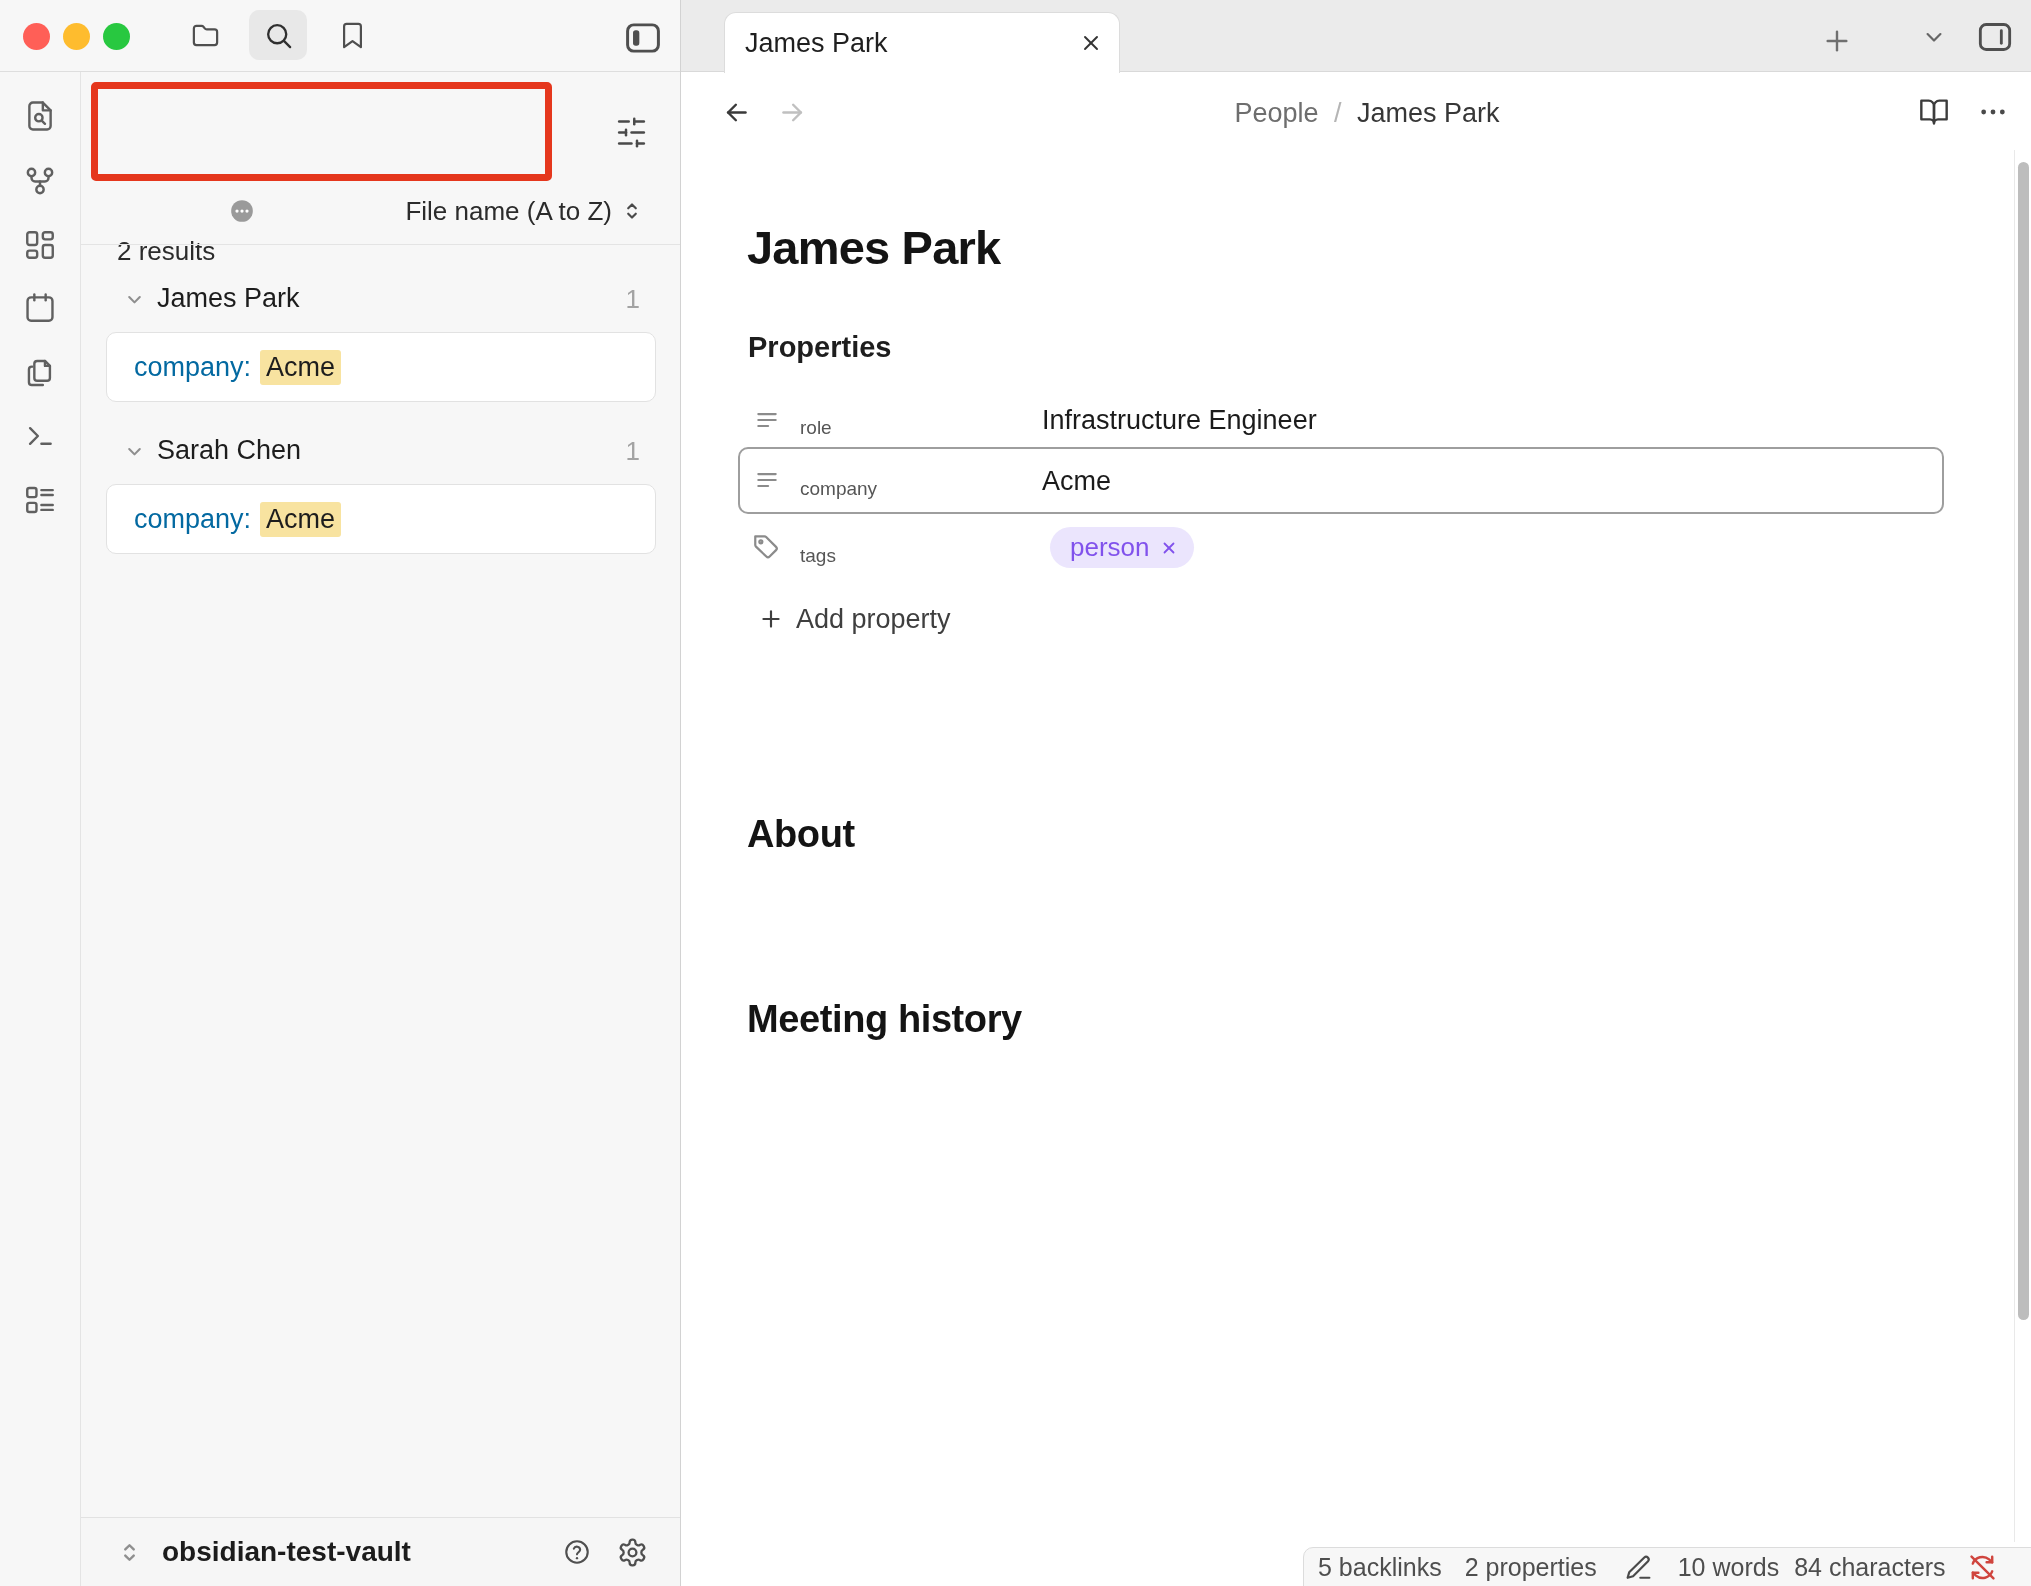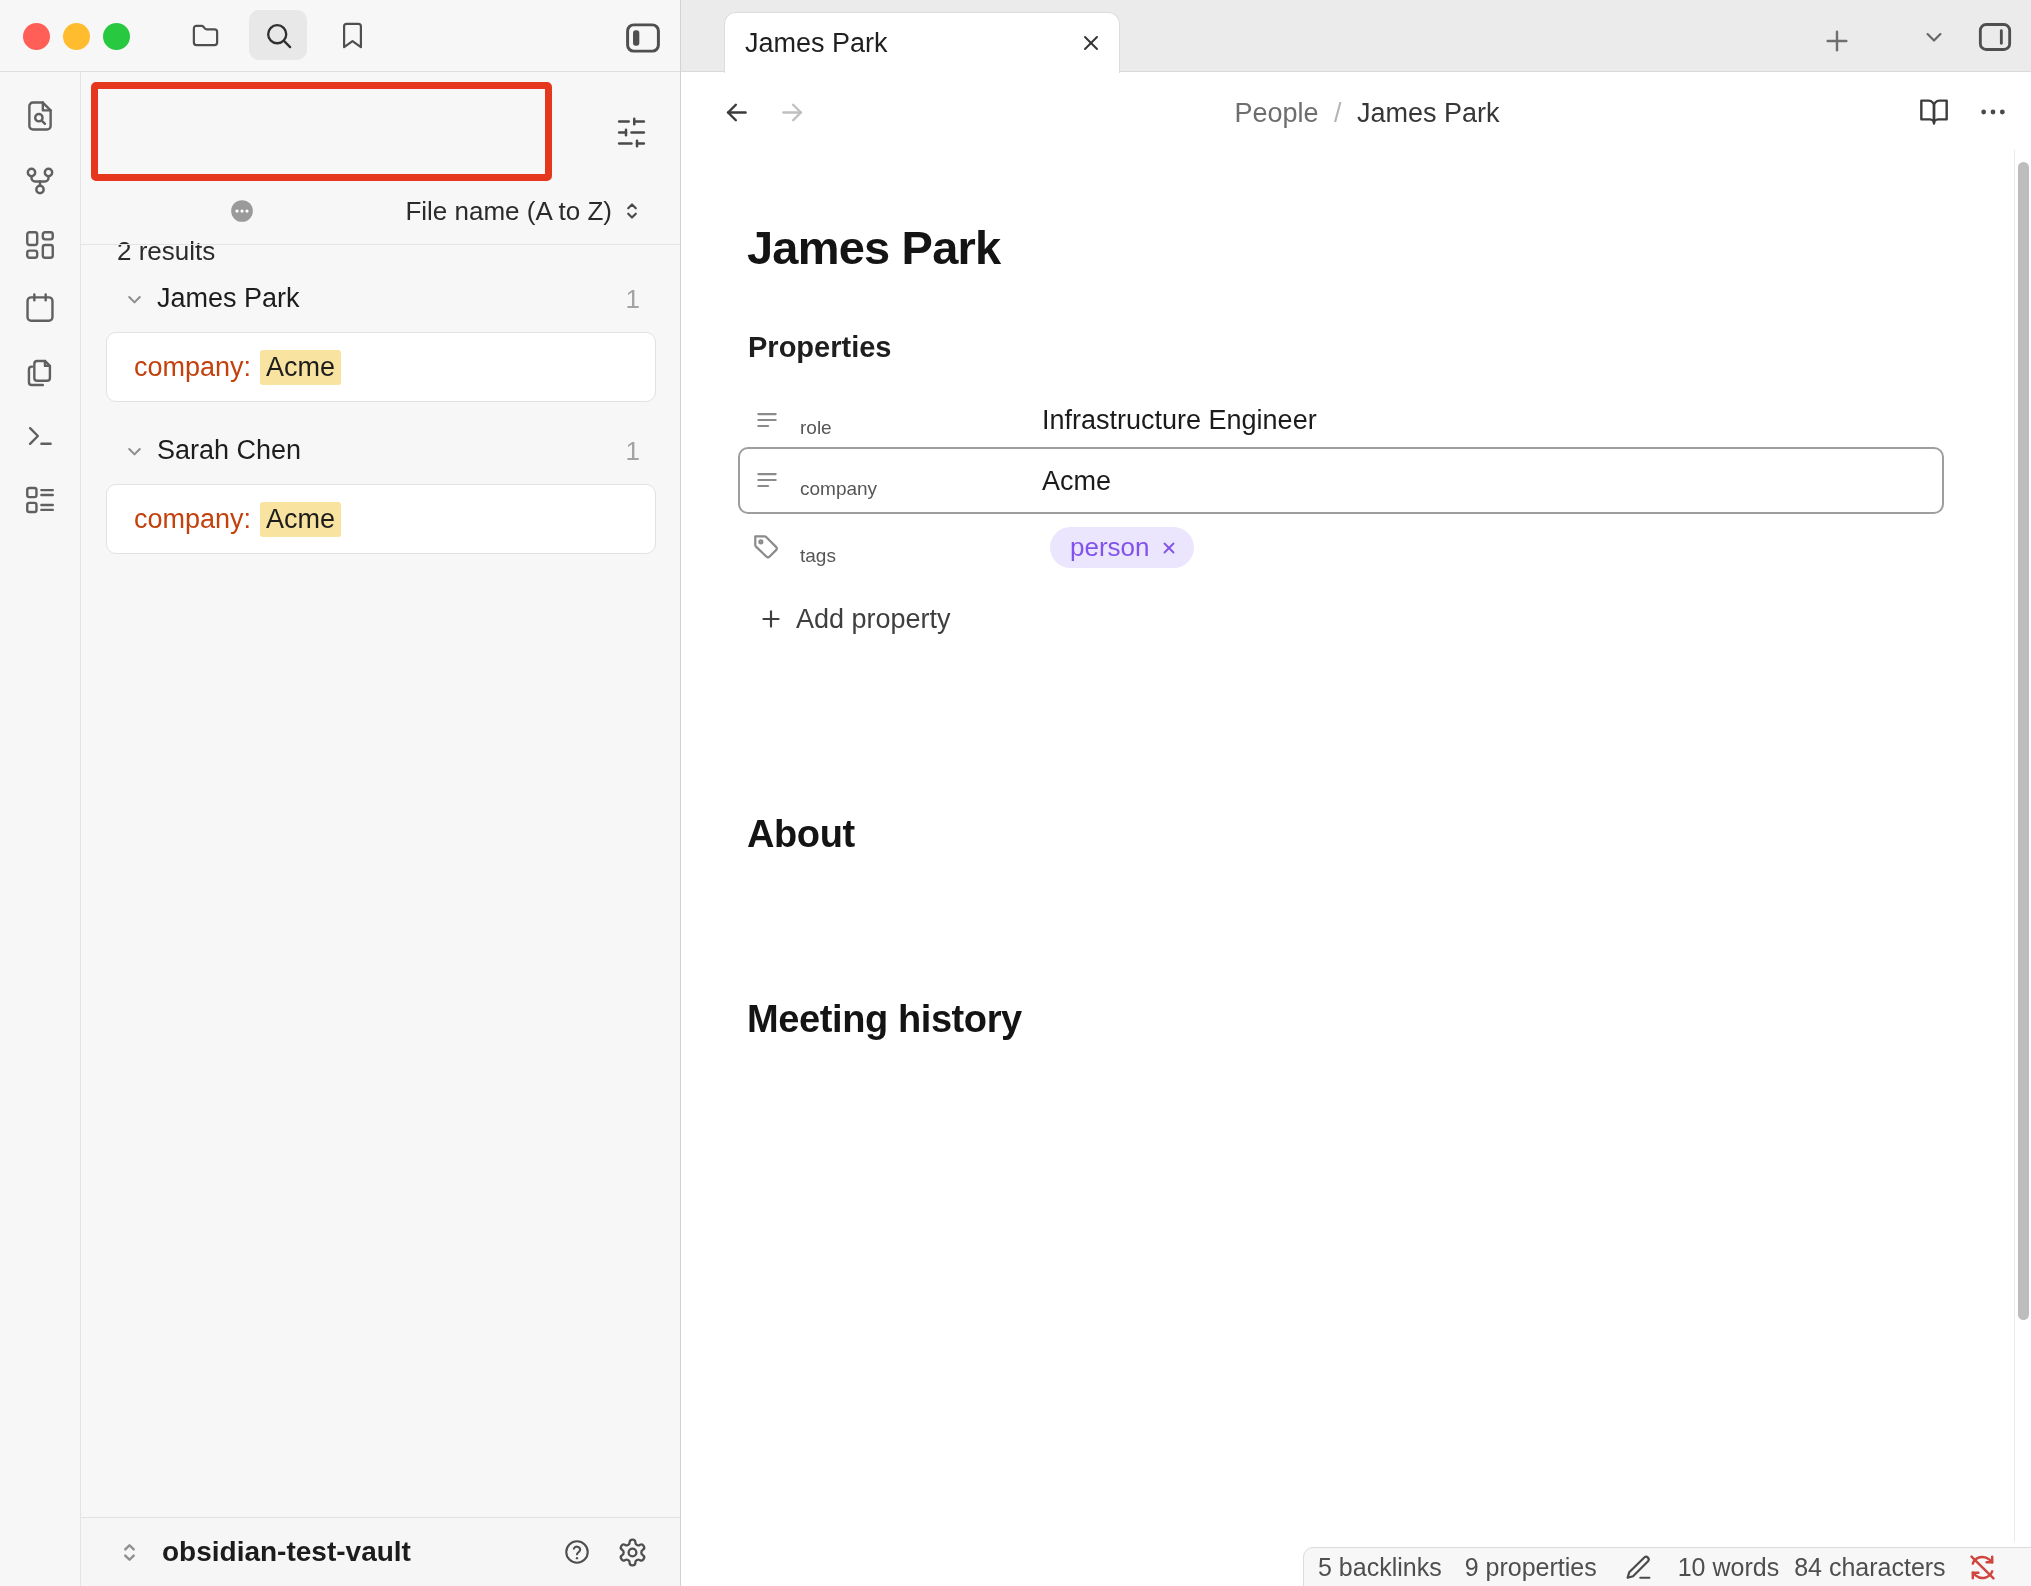--- a/index.html
+++ b/index.html
@@ -16,21 +16,21 @@
   #ribbon{left:0;top:72px;width:81px;height:1514px;background:#f7f7f7;border-right:1px solid #e4e4e4;box-sizing:border-box;}
   .ribbon-ico{left:23px;width:34px;height:34px;color:#606060;}
   
   #sidepanel{left:81px;top:72px;width:599px;height:1514px;background:#f7f7f7;}
   #search-input{left:27px;top:31px;width:483px;height:65px;background:#ffffff;border:1px solid #d7d7d7;border-radius:18px;box-sizing:border-box;display:flex;align-items:center;padding:0 14px 0 20px;}
   #annotation-box{left:10px;top:10px;width:461px;height:99px;border:7px solid #e5371d;border-radius:5px;box-sizing:border-box;z-index:40;pointer-events:none;}
   .results-divider{left:0;top:172px;width:599px;height:1px;background:#e4e4e4;}
   .group-title{font-size:27px;font-weight:500;color:#1d1d1d;}
   .group-count{font-size:26px;color:#a3a3a3;}
   .match-card{left:25px;width:550px;height:70px;background:#ffffff;border:1px solid #e2e2e2;border-radius:10px;box-sizing:border-box;display:flex;align-items:center;padding-left:27px;font-size:27px;}
-  .match-prefix{color:#c2410c;}
+  .match-prefix{color:#0369a1;}
   .match-hl{color:#1d1d1d;background:#f8e3a0;padding:2px 6px;border-radius:3px;margin-left:9px;}
   #vault-bar{left:0;top:1445px;width:599px;height:69px;background:#f6f6f6;border-top:1px solid #e2e2e2;box-sizing:border-box;display:flex;align-items:center;padding:0 32px 0 34px;}
   
   #main{left:680px;top:0;width:1351px;height:1586px;background:#ffffff;border-left:1px solid #d2d2d2;box-sizing:border-box;}
   #tabbar{left:0;top:0;width:1351px;height:72px;background:#ebebeb;border-bottom:1px solid #d9d9d9;box-sizing:border-box;}
   #active-tab{left:43px;top:12px;width:396px;height:61px;background:#ffffff;border:1px solid #dcdcdc;border-bottom:none;border-radius:12px 12px 0 0;box-sizing:border-box;display:flex;align-items:center;padding:0 16px 0 20px;z-index:5;}
   #tab-label{font-size:27px;color:#1f1f1f;}
   .breadcrumb{font-size:27px;white-space:nowrap;}
   .prop-label{font-size:19px;color:#565656;margin-top:12px;}
   .prop-value{font-size:27px;color:#1b1b1b;}
@@ -337,21 +337,21 @@
     <div class="abs" style="left:115px;top:604px;font-size:27px;color:#3f3f3f;">Add property</div>
 
     <div class="abs h2" style="left:66px;top:813px;">About</div>
     <div class="abs h2" style="left:66px;top:998px;">Meeting history</div>
 
     <div class="abs" id="scroll-gutter"></div>
     <div class="abs" id="scroll-thumb"></div>
 
     <div class="abs" id="status-bar">
       <span class="status-item">5 backlinks</span>
-      <span class="status-item" style="margin-left:23px;">9 properties</span>
+      <span class="status-item" style="margin-left:23px;">2 properties</span>
       <span class="ico" style="margin-left:27px;color:#4a4a4a;">
         <svg width="29" height="29" viewBox="0 0 24 24" fill="none" stroke="currentColor" stroke-width="1.8" stroke-linecap="round" stroke-linejoin="round">
             <path d="M13.5 20.5H21"></path>
             <path d="M16.8 3.7a2.2 2.2 0 0 1 3.1 3.1L7.5 19.2 3 20.5l1.3-4.5z"></path>
           </svg>
       </span>
       <span class="status-item" style="margin-left:25px;">10 words</span>
       <span class="status-item" style="margin-left:15px;">84 characters</span>
       <span class="ico" style="margin-left:21px;color:#d0453e;">
         <svg width="31" height="31" viewBox="0 0 24 24" fill="none" stroke="currentColor" stroke-width="1.9" stroke-linecap="round" stroke-linejoin="round">

